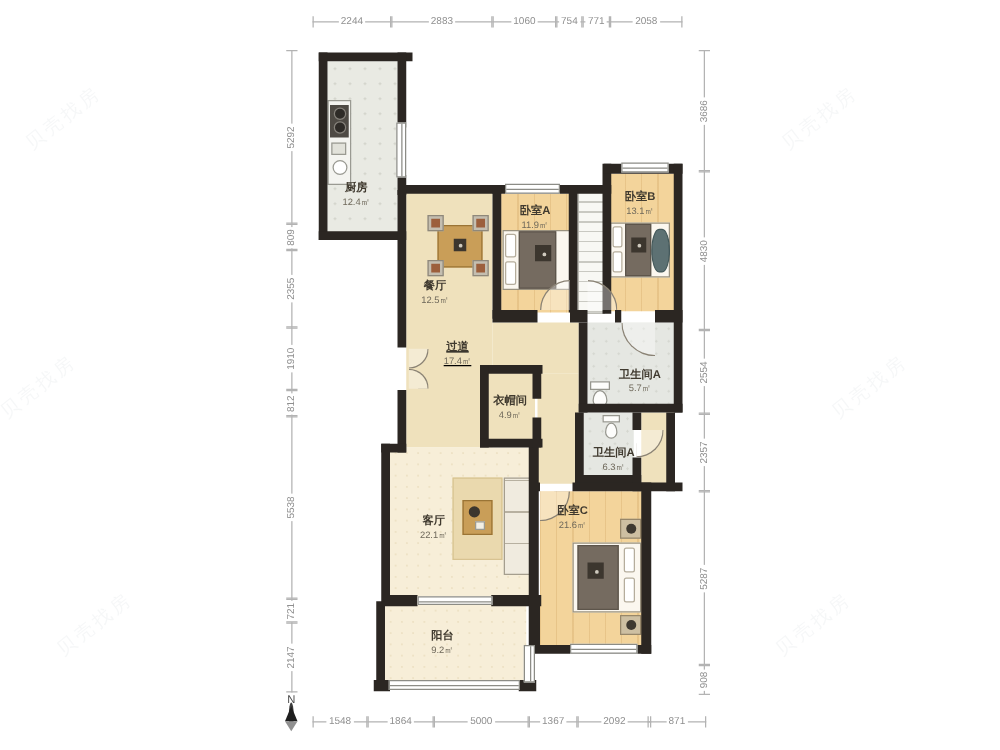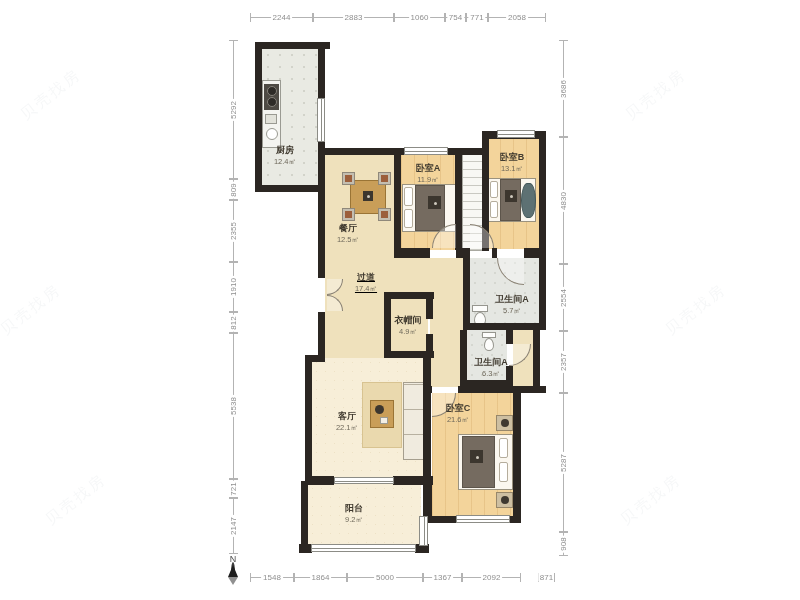--- a/index.html
+++ b/index.html
@@ -291,21 +291,21 @@
       <span class="dl">5000</span>
     </div>
   <div class="dimh" style="left:423px;top:570px;width:39px;">
       <span class="line"></span>
       <span class="dl">1367</span>
     </div>
   <div class="dimh" style="left:462px;top:570px;width:59px;">
       <span class="line"></span>
       <span class="dl">2092</span>
     </div>
-  <div class="dimh" style="left:538px;top:570px;width:17px;">
+  <div class="dimh" style="left:518px;top:570px;width:47px;">
       <span class="line"></span>
       <span class="dl">871</span>
     </div>
 
   <div class="dimv" style="left:226px;top:40px;height:139px;">
       <span class="line"></span>
       <span class="dl">5292</span>
     </div>
   <div class="dimv" style="left:226px;top:179px;height:21px;">
       <span class="line"></span>

